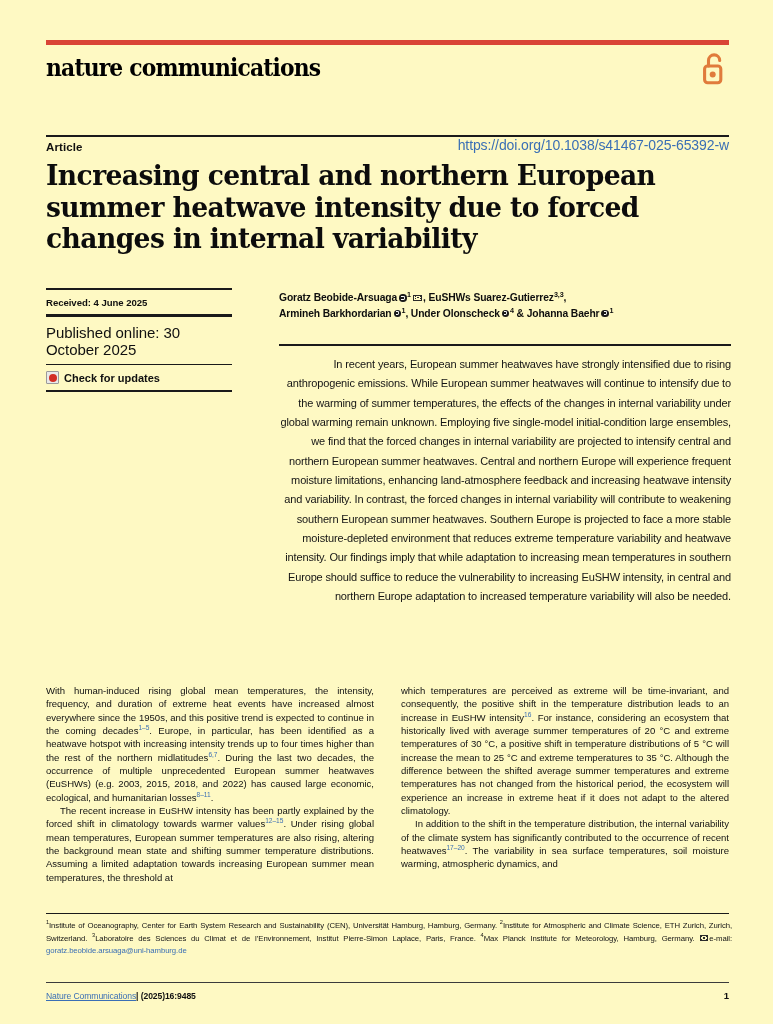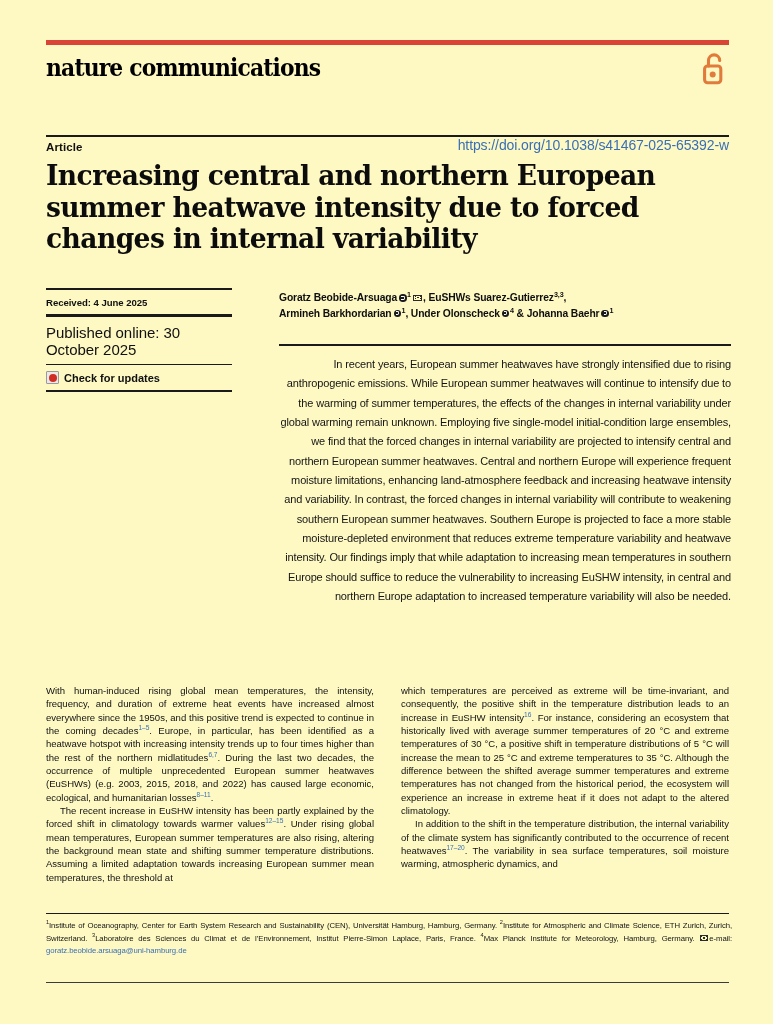--- a/index.html
+++ b/index.html
@@ -405,14 +405,20 @@
       </p>
     </div>
   </div>
 
   <div id="rule-affil"></div>
   <div class="affiliations">
     <sup>1</sup><span>Institute of Oceanography, Center for Earth System Research and Sustainability (CEN), Universität Hamburg, Hamburg, Germany. </span><sup>2</sup><span>Institute for Atmospheric and Climate Science, ETH Zurich, Zurich, Switzerland. </span><sup>3</sup><span>Laboratoire des Sciences du Climat et de l’Environnement, Institut Pierre-Simon Laplace, Paris, France. </span><sup>4</sup><span>Max Planck Institute for Meteorology, Hamburg, Germany. </span><span class="env-sm"></span><span>e-mail: </span><a class="mail-link" href="#">goratz.beobide.arsuaga@uni-hamburg.de</a>
   </div>
 
   <div id="rule-footer"></div>
+  <div class="footer">
+    <div>
+      <a class="footer-journal" href="#">Nature Communications</a><span class="footer-cite">| (2025)16:9485</span>
+    </div>
+    <div class="footer-page">1</div>
+  </div>
 
 </div>
 
 </body></html>

